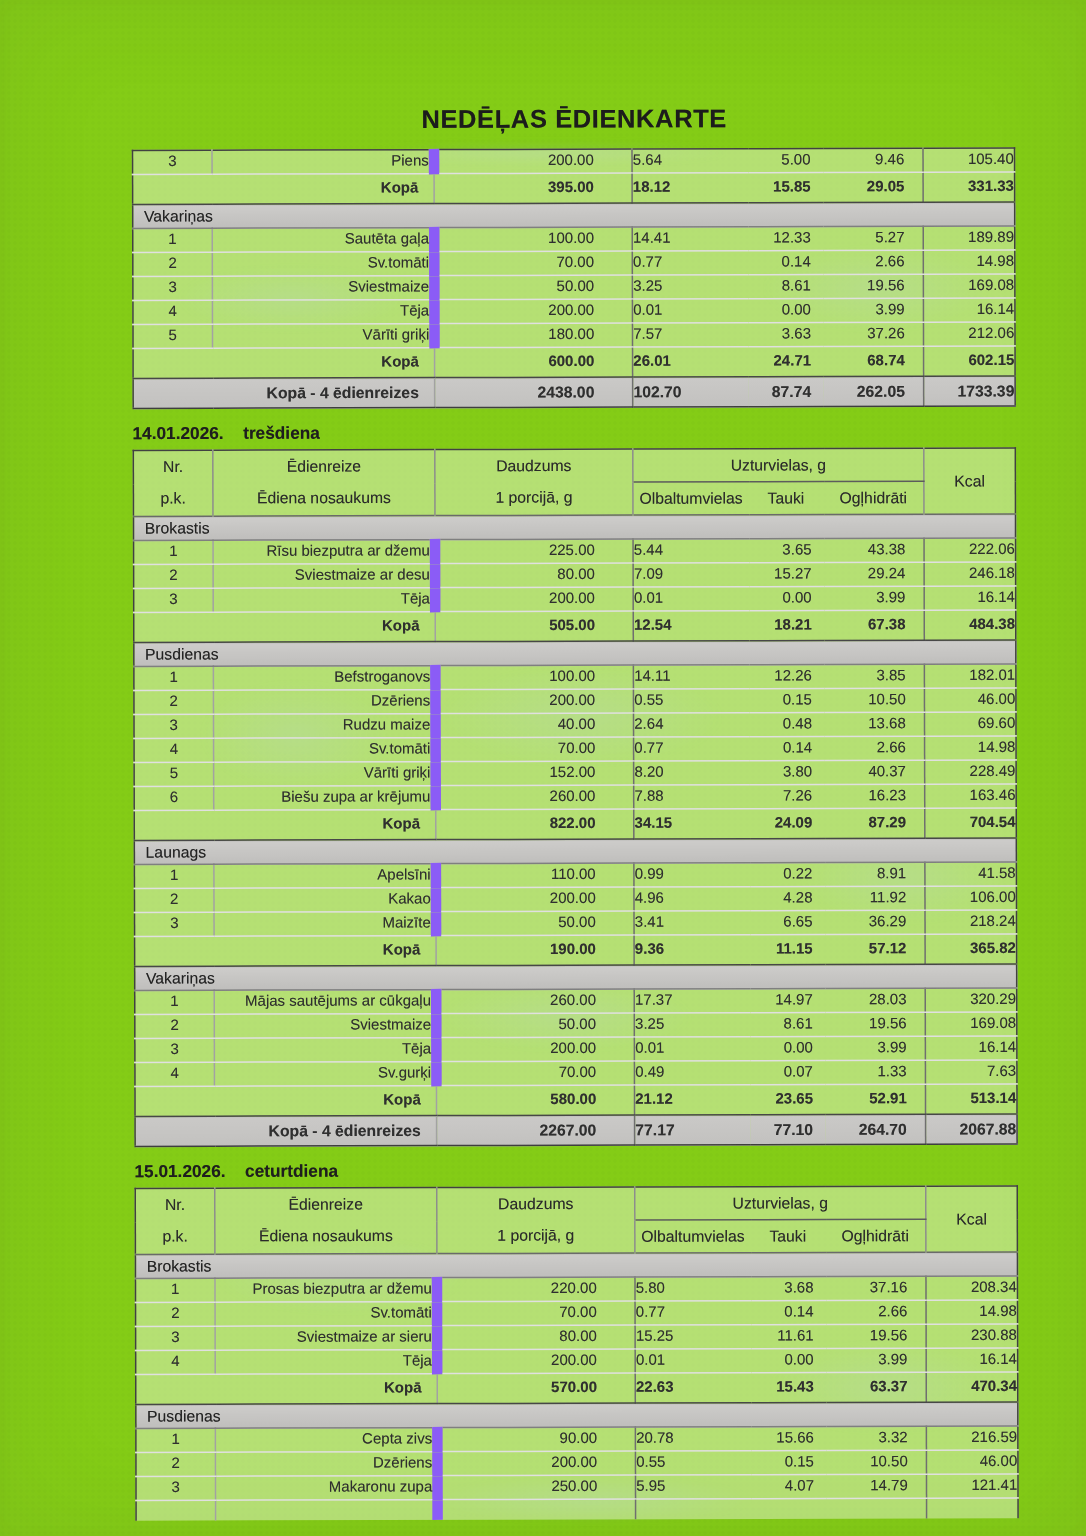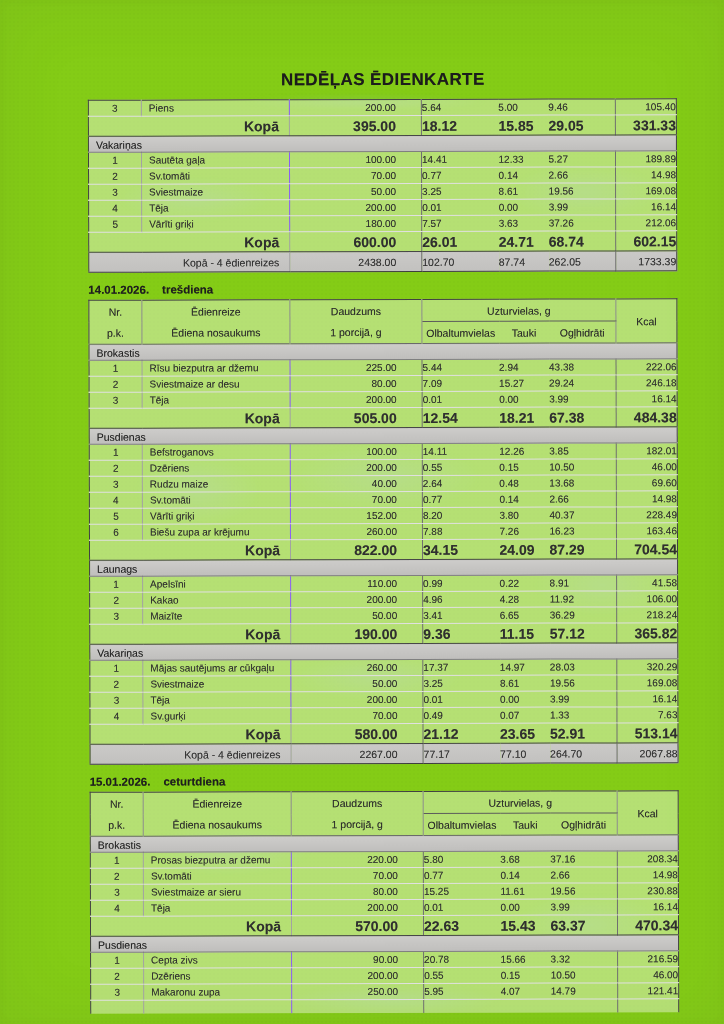--- a/index.html
+++ b/index.html
@@ -36,33 +36,33 @@
   thead{border-bottom:1.5px solid #3c3c3c}
   thead td{height:21px;text-align:center;font-size:10.5px;color:#2a2a2a;
     border-right:1px solid #8d8d8d;font-weight:normal;padding:0}
   thead td.h-kcal{border-right:none;vertical-align:middle}
   thead td.no-r{border-right:none}
   thead td.h-group{border-bottom:1px solid #5c5c5c}
 
   tbody td{height:15px;padding:0;vertical-align:middle}
   tr.item td{border-bottom:1px solid #e0e0df}
   td.c-nr{text-align:center;border-right:1px solid #a2a2a2}
-  td.c-dish{padding-left:7px;border-right:1px solid #8b5cf6;text-align:left}
+  td.c-dish{padding-left:7px;border-right:7px solid #8b5cf6;text-align:right}
   td.c-qty{text-align:right;padding-right:25px;border-right:1px solid #6f6f6f}
   td.c-pro{padding-right:9px}
-  td.c-fat{padding-right:8px}
-  td.c-carb{text-align:left;padding-right:12px;border-right:1px solid #6f6f6f}
+  td.c-fat{text-align:right;padding-right:8px}
+  td.c-carb{text-align:right;padding-right:12px;border-right:1px solid #6f6f6f}
   td.c-kcal{text-align:right;}
   td.c-label{text-align:right;padding-right:10px;border-right:1px solid #a2a2a2;font-weight:bold}
 
   tr.total td{font-weight:bold;border-top:1.3px solid #474747;border-bottom:1.3px solid #474747;
-    height:19px;font-size:14px}
+    height:19px;font-size:10px}
   tr.section td{background:linear-gradient(180deg,#cdccca,#bfbebc);padding-left:7px;height:15px;
     border-top:1px solid #6a6a6a;border-bottom:1px solid #7f7f7f;color:#222;font-size:10.5px;text-align:left}
-  tr.grand td{font-weight:normal;background:linear-gradient(180deg,#cac9c7,#c2c1bf);height:19px;
+  tr.grand td{font-weight:bold;background:linear-gradient(180deg,#cac9c7,#c2c1bf);height:19px;
     border-top:1.4px solid #3e3e3e;border-bottom:1.4px solid #3e3e3e;font-size:10.5px}
   tr.stub td{height:13px;border-bottom:none}
 
   .ghost{position:absolute;pointer-events:none;
     background:radial-gradient(ellipse at center,rgba(141,191,160,.26),rgba(141,191,160,0) 72%);
     filter:blur(2px);}
 </style>
 </head>
 <body>
 
@@ -206,21 +206,21 @@
           </thead>
           <tbody>
             <tr class="section">
               <td colspan="7">Brokastis</td>
             </tr>
             <tr class="item">
               <td class="c-nr">1</td>
               <td class="c-dish">Rīsu biezputra ar džemu</td>
               <td class="c-qty">225.00</td>
               <td class="c-pro">5.44</td>
-              <td class="c-fat">2.94</td>
+              <td class="c-fat">3.65</td>
               <td class="c-carb">43.38</td>
               <td class="c-kcal">222.06</td>
             </tr>
             <tr class="item">
               <td class="c-nr">2</td>
               <td class="c-dish">Sviestmaize ar desu</td>
               <td class="c-qty">80.00</td>
               <td class="c-pro">7.09</td>
               <td class="c-fat">15.27</td>
               <td class="c-carb">29.24</td>

